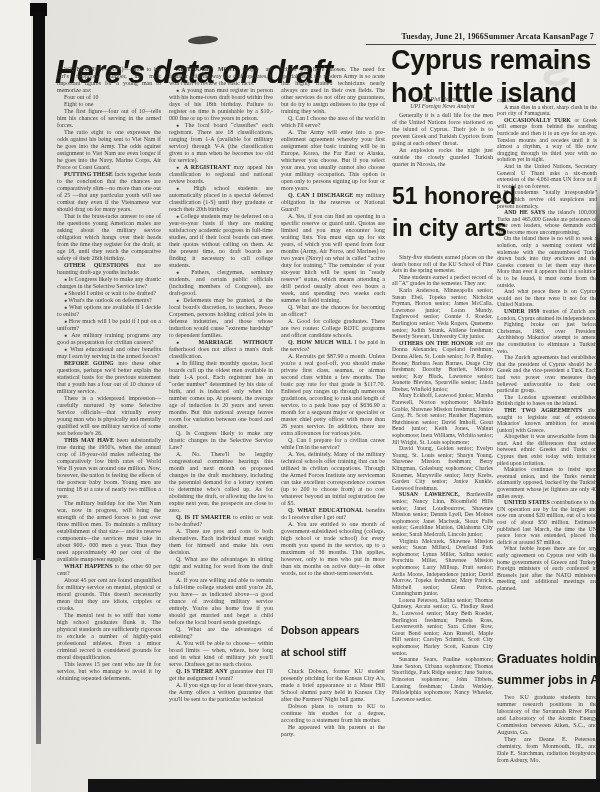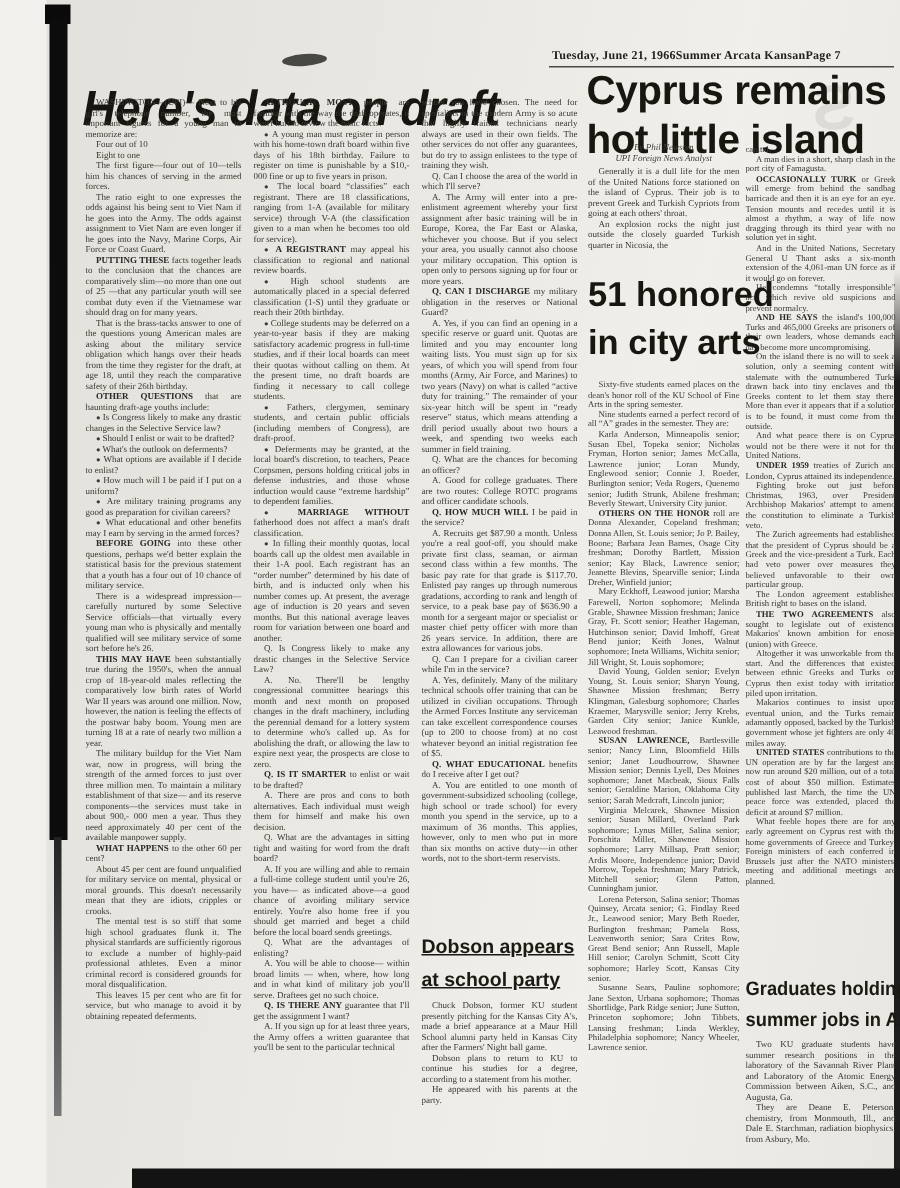--- a/index.html
+++ b/index.html
@@ -14,36 +14,36 @@
     background:linear-gradient(#222,#777);}
   .bar-bottom{position:absolute;left:88px;top:779px;width:512px;height:13px;background:#131313;}
   .bar-right{position:absolute;right:0;top:180px;width:4px;height:612px;
     background:linear-gradient(rgba(20,20,20,0),#1d1d1d 12%,#1d1d1d);}
   .smudge{position:absolute;left:188px;top:36px;width:30px;height:8px;background:#2b2b28;
     border-radius:50%;transform:rotate(-4deg);opacity:.85;}
   .ghost{position:absolute;left:542px;top:48px;font-family:"Liberation Sans",sans-serif;
     font-weight:bold;font-size:42px;color:rgba(70,70,70,.10);transform:scaleX(-1);}
   
   .masthead{position:absolute;left:368px;top:32px;width:226px;display:flex;
-    justify-content:flex-start;font-weight:bold;font-size:8px;color:#23211d;
+    justify-content:flex-end;font-weight:bold;font-size:8px;color:#23211d;
     letter-spacing:.2px;white-space:nowrap;}
   .masthead-rule{position:absolute;left:366px;top:44px;width:230px;height:1px;background:#4a4843;}
   
   .draft-headline{position:absolute;left:55px;top:33px;font-family:"Liberation Sans",sans-serif;
     font-style:italic;font-weight:bold;font-size:33px;line-height:33px;color:#16150f;
     white-space:nowrap;transform:scaleX(.93);transform-origin:left;letter-spacing:-.5px;}
   .cyprus-headline{position:absolute;left:391px;top:44px;width:209px;
     font-family:"Liberation Sans",sans-serif;font-weight:bold;font-size:27px;line-height:33px;
     color:#17160f;letter-spacing:-.3px;white-space:nowrap;}
   .finearts-headline{position:absolute;left:392px;top:180px;width:104px;
     font-family:"Liberation Sans",sans-serif;font-weight:bold;font-size:23px;line-height:32px;
     color:#17160f;white-space:nowrap;}
   .sub-headline{position:absolute;font-family:"Liberation Sans",sans-serif;font-weight:bold;
     color:#1a1912;white-space:nowrap;}
-  .dobson-headline{left:281px;top:620px;font-size:13px;line-height:22px;text-decoration:underline;}
+  .dobson-headline{left:281px;top:620px;font-size:10px;line-height:22px;}
   .aec-headline{left:497px;top:648px;font-size:13px;line-height:21px;transform:scaleX(.94);transform-origin:left;}
   .byline{position:absolute;left:392px;top:96px;width:101px;text-align:center;
     font-style:italic;font-size:6px;line-height:7px;color:#403e38;}
   
   .col{position:absolute;overflow:hidden;font-size:6px;line-height:7px;text-align:justify;
     color:#3b3933;}
   .col p{margin:0;text-indent:7px;}
   .col p.ni{text-indent:0;}
   .blead{font-weight:bold;color:#2b2924;}
   .bdot{font-weight:bold;font-size:5px;}
@@ -185,21 +185,21 @@
       <p>Mary Eckhoff, Leawood junior; Marsha Farewell, Norton sophomore; Melinda Grable, Shawnee Mission freshman; Janice Gray, Ft. Scott senior; Heather Hageman, Hutchinson senior; David Imhoff, Great Bend junior; Keith Jones, Walnut sophomore; Ineta Williams, Wichita senior; Jill Wright, St. Louis sophomore;</p>
       <p>David Young, Golden senior; Evelyn Young, St. Louis senior; Sharyn Young, Shawnee Mission freshman; Berry Klingman, Galesburg sophomore; Charles Kraemer, Marysville senior; Jerry Krebs, Garden City senior; Janice Kunkle, Leawood freshman.</p>
       <p><span class="blead">SUSAN LAWRENCE, </span>Bartlesville senior; Nancy Linn, Bloomfield Hills senior; Janet Loudbourrow, Shawnee Mission senior; Dennis Lyell, Des Moines sophomore; Janet Macbeak, Sioux Falls senior; Geraldine Marion, Oklahoma City senior; Sarah Medcraft, Lincoln junior;</p>
       <p>Virginia Melcarek, Shawnee Mission senior; Susan Millard, Overland Park sophomore; Lynus Miller, Salina senior; Porschita Miller, Shawnee Mission sophomore; Larry Millsap, Pratt senior; Ardis Moore, Independence junior; David Morrow, Topeka freshman; Mary Patrick, Mitchell senior; Glenn Patton, Cunningham junior.</p>
       <p>Lorena Peterson, Salina senior; Thomas Quinsey, Arcata senior; G. Findlay Reed Jr., Leawood senior; Mary Beth Roeder, Burlington freshman; Pamela Ross, Leavenworth senior; Sara Crites Row, Great Bend senior; Ann Russell, Maple Hill senior; Carolyn Schmitt, Scott City sophomore; Harley Scott, Kansas City senior.</p>
       <p>Susanne Sears, Pauline sophomore; Jane Sexton, Urbana sophomore; Thomas Shortlidge, Park Ridge senior; June Sutton, Princeton sophomore; John Tibbets, Lansing freshman; Linda Werkley, Philadelphia sophomore; Nancy Wheeler, Lawrence senior.</p>
     </div>
 
   <div class="sub-headline dobson-headline">
     <div>Dobson appears</div>
-    <div>at school party</div>
+    <div>at school stiff</div>
   </div>
   <div class="col" id="dobson-body">
       <p>Chuck Dobson, former KU student presently pitching for the Kansas City A's, made a brief appearance at a Maur Hill School alumni party held in Kansas City after the Farmers' Night ball game.</p>
       <p>Dobson plans to return to KU to continue his studies for a degree, according to a statement from his mother.</p>
       <p>He appeared with his parents at the party.</p>
     </div>
 
   <div class="sub-headline aec-headline">
     <div>Graduates holding</div>
     <div>summer jobs in AEC</div>

